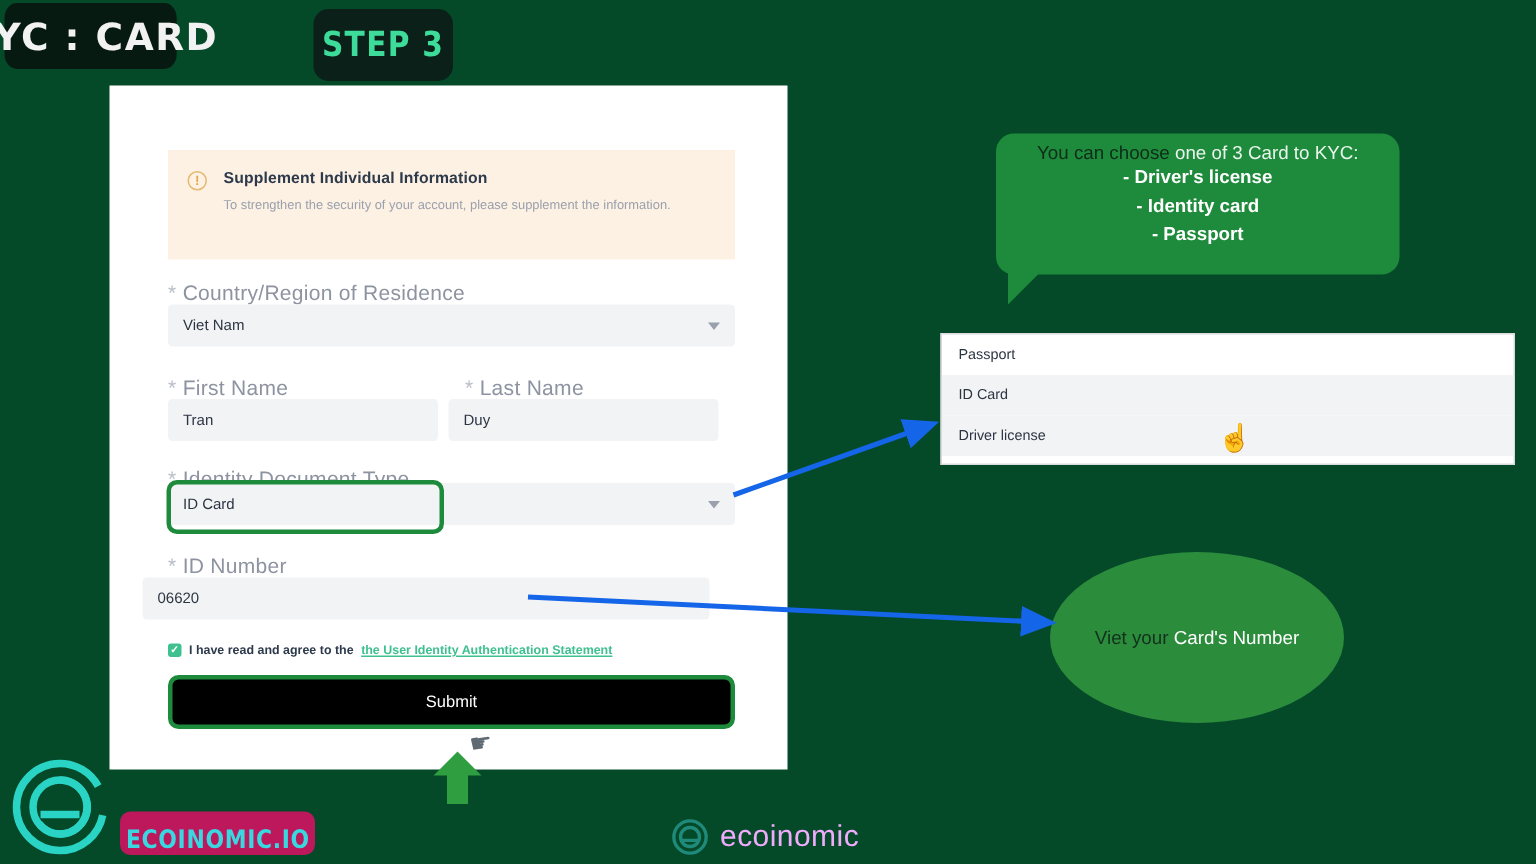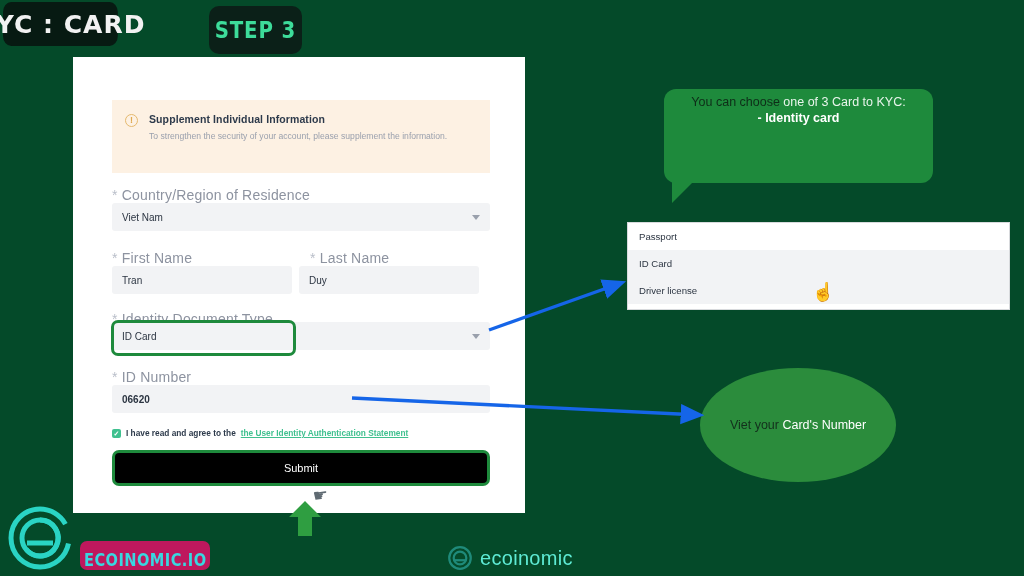--- a/index.html
+++ b/index.html
@@ -234,21 +234,21 @@
     color: #39d7e0;
     font-size: 17px; font-weight: 700; letter-spacing: .5px;
     font-family: "DejaVu Sans", sans-serif;
   }
   #brand-badge-inner { transform: scaleX(0.86); white-space: nowrap; }
   #watermark {
     position: absolute; left: 447px; top: 545px;
     display: flex; align-items: center; gap: 7px;
     color: #1f8a7a;
   }
-  #watermark-text { font-size: 20px; color: #5eead4; letter-spacing: .3px; }
+  #watermark-text { font-size: 20px; color: #f0abfc; letter-spacing: .3px; }
 </style>
 </head>
 <body>
 
 <div id="stage">
 
   <div class="badge" id="kyc-badge">
     <span id="kyc-badge-inner">KYC : CARD</span>
   </div>
   <div class="badge" id="step-badge">
@@ -297,21 +297,21 @@
     <div class="input-box" style="left:39px;top:265px;width:378px;height:28px;">
       <span>ID Card</span>
       <span class="caret"></span>
     </div>
     <div id="doc-type-highlight"></div>
 
     <div class="field-label" style="position:absolute;left:39px;top:312px;">
       <span class="req-dot">*</span>
       <span>ID Number</span>
     </div>
-    <div class="input-box" style="left:39px;top:328px;width:378px;height:28px;font-weight:bold;">
+    <div class="input-box" style="left:22px;top:328px;width:378px;height:28px;">
       <span>06620</span>
     </div>
 
     <div id="agree-row">
       <span id="agree-check">✓</span>
       <span>I have read and agree to the</span>
       <a id="agree-link" href="#">the User Identity Authentication Statement</a>
     </div>
 
     <div id="submit-btn">
@@ -335,21 +335,23 @@
     <div class="dd-item selected">
       <span>Driver license</span>
     </div>
   </div>
   <div id="dd-cursor">☝</div>
 
   <div id="speech-bubble">
     <div class="sb-line1">
       <span>You can choose </span><span class="light">one of 3 Card to KYC:</span>
     </div>
+    <div class="sb-item">- Driver's license</div>
     <div class="sb-item">- Identity card</div>
+    <div class="sb-item">- Passport</div>
   </div>
   <div id="speech-tail"></div>
 
   <div id="ellipse-callout">
     <div id="ellipse-text">
       <span class="dark">Viet your </span><span class="lite">Card's Number</span>
     </div>
   </div>
 
   <svg id="arrow-layer">

